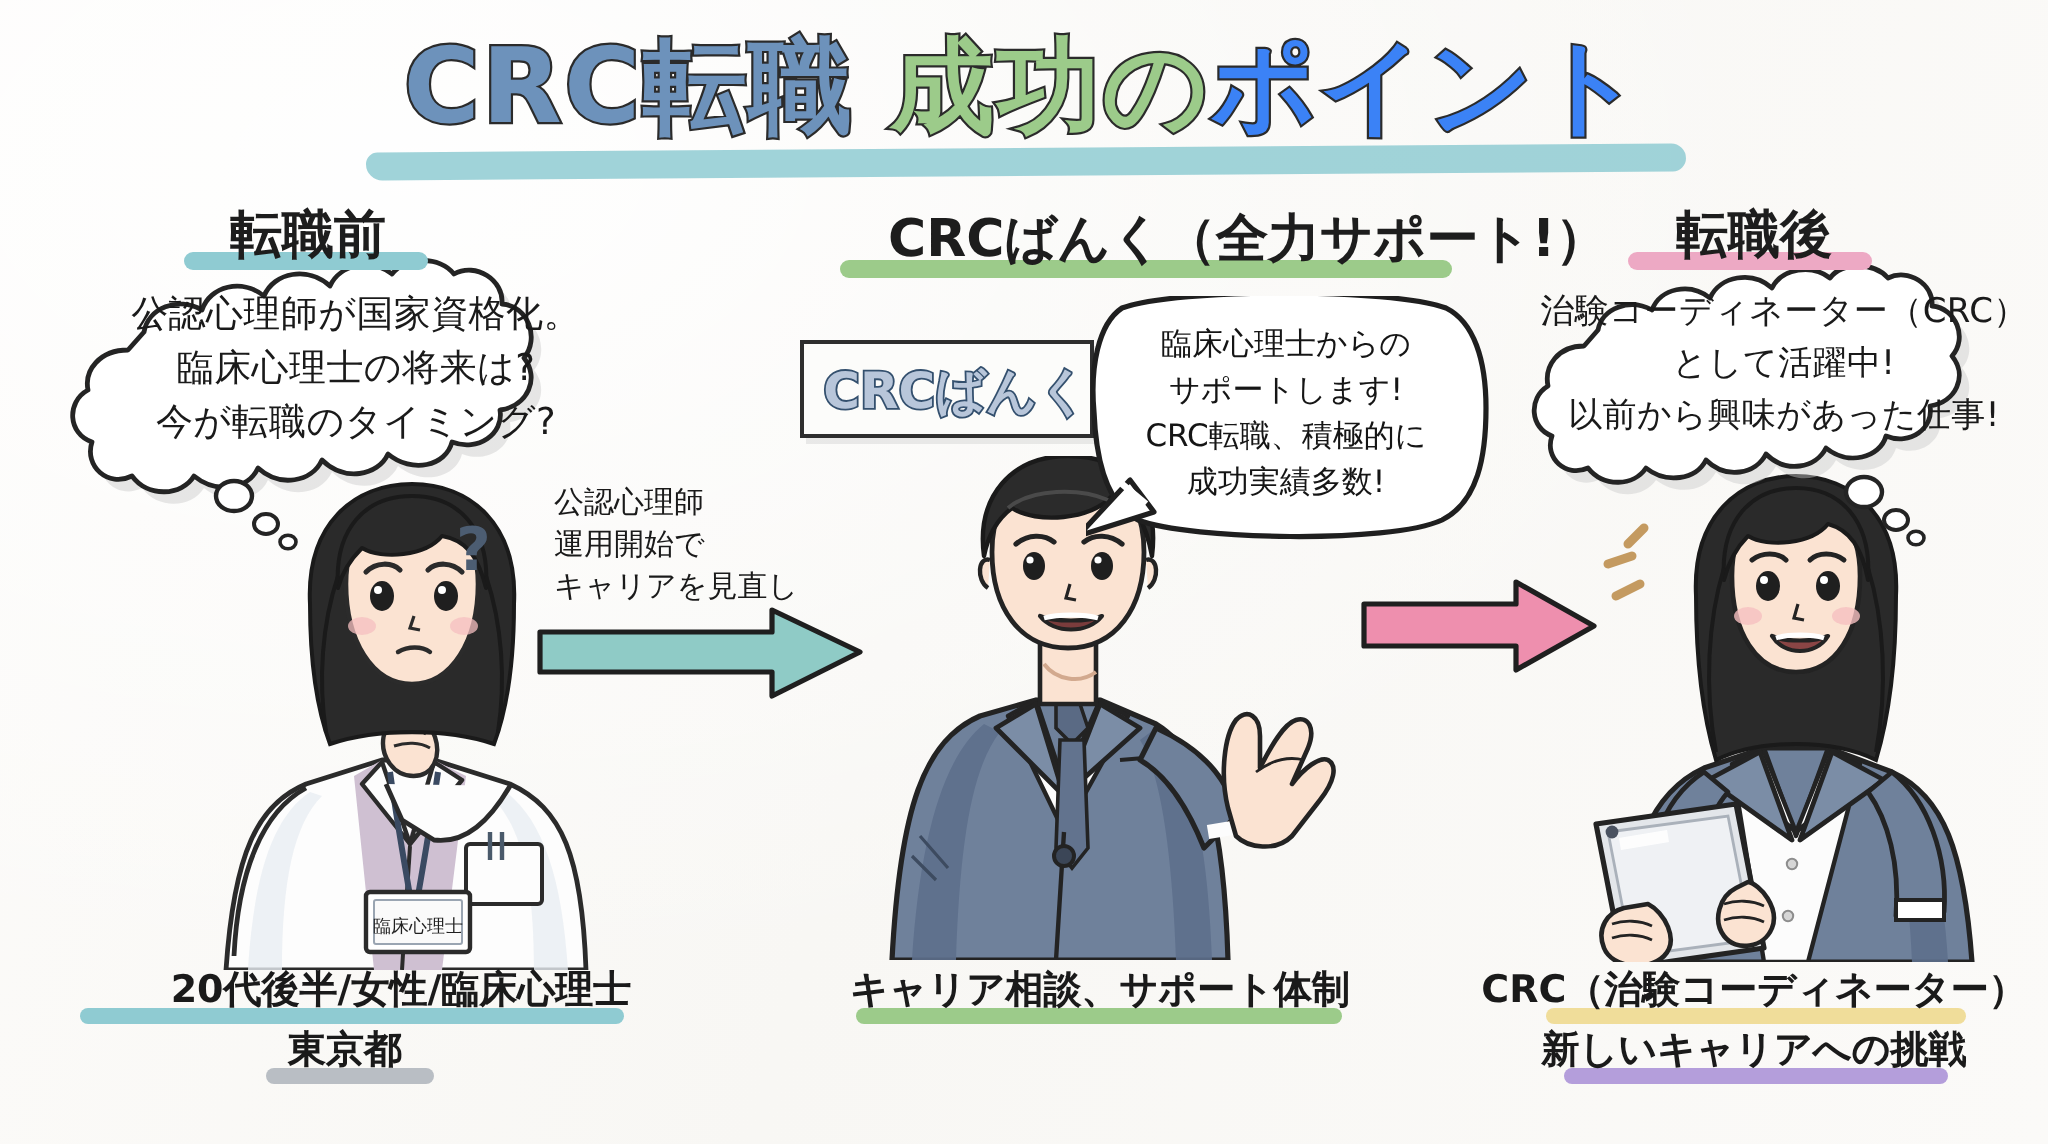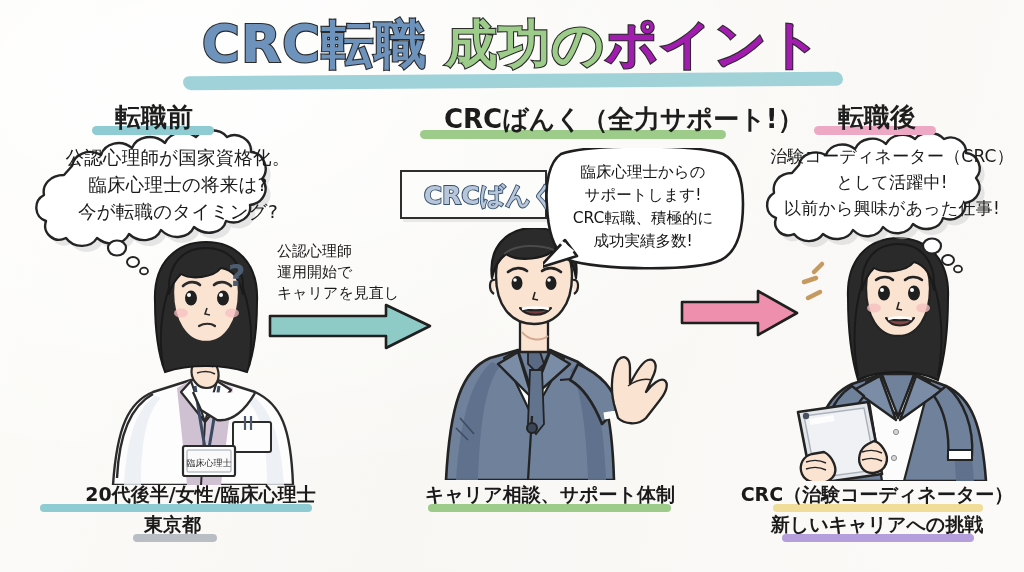--- a/index.html
+++ b/index.html
@@ -49,21 +49,21 @@
     -webkit-text-stroke: 2.2px #2b2b2b;
     paint-order: stroke fill;
     text-shadow: 0 0 0 #2b2b2b;
   }
   .t-green {
     color: #9ccb8a;
     -webkit-text-stroke: 2.2px #2b2b2b;
     paint-order: stroke fill;
   }
   .t-orange {
-    color: #a21caf;
+    color: #3b82f6;
     -webkit-text-stroke: 2.2px #2b2b2b;
     paint-order: stroke fill;
   }
   #title-underline {
     position: absolute;
     left: 183px;
     top: 62px;
     width: 660px;
     height: 14px;
     background: #8fcbd2;
@@ -126,21 +126,21 @@
     position: absolute;
     left: 400px; top: 170px;
     width: 143px; height: 45px;
     border: 2.4px solid #2e2e2e;
     background: #fcfcfa;
     box-shadow: 3px 3px 0 rgba(150,150,150,.18);
     z-index: 13;
   }
   #crc-logo-text {
     position: absolute;
-    left: 16px; top: 7px;
+    left: 4px; top: 7px;
     width: 144px;
     text-align: center;
     font-size: 25px;
     font-weight: bold;
     color: #b8c6da;
     -webkit-text-stroke: 1.8px #34506e;
     paint-order: stroke fill;
   }
 
   

